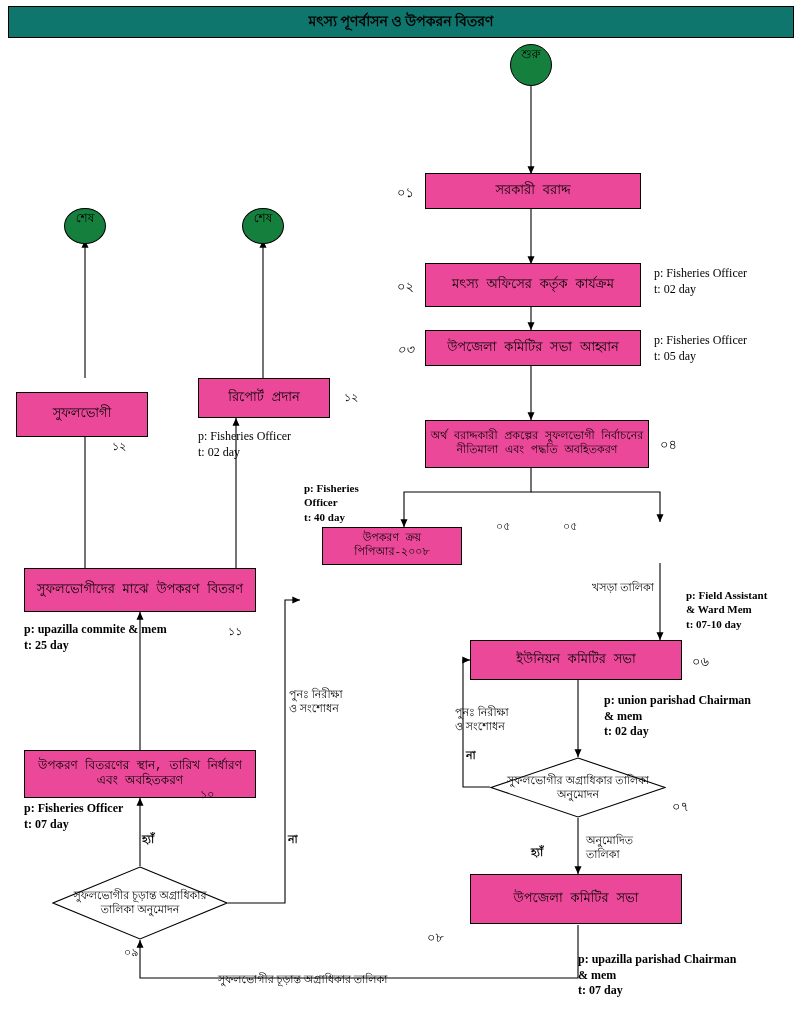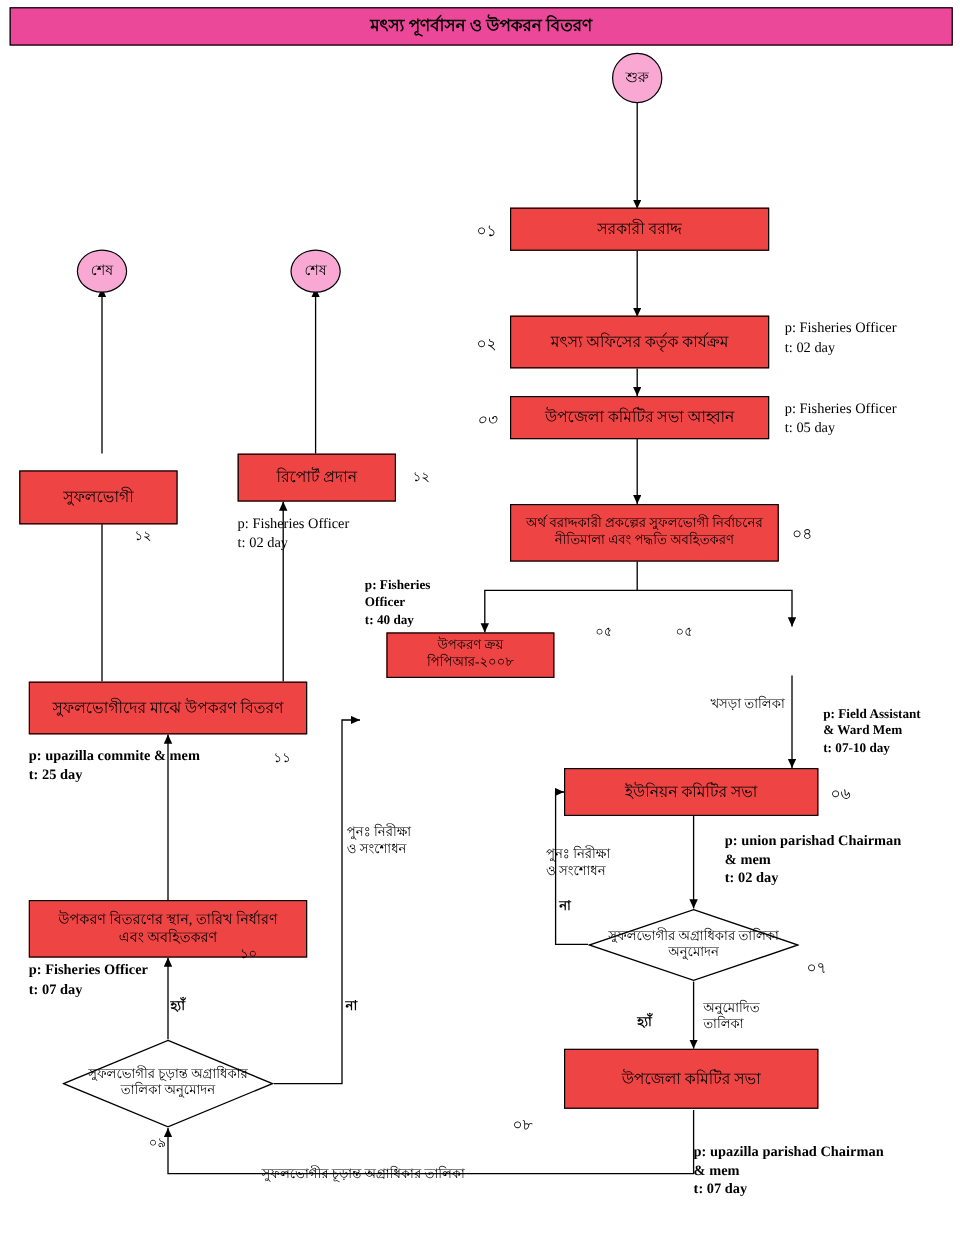--- a/index.html
+++ b/index.html
@@ -1,27 +1,27 @@
 <!DOCTYPE html>
 <html><head>
 <meta charset="utf-8">
 <style>
   html,body{margin:0;padding:0;background:#ffffff;}
   body{width:800px;height:1036px;position:relative;font-family:"Liberation Serif", serif;color:#000;}
   #canvas{position:absolute;left:0;top:0;width:800px;height:1036px;}
   svg.lines{position:absolute;left:0;top:0;width:800px;height:1036px;pointer-events:none;}
 
-  .title-bar{position:absolute;left:8px;top:6px;width:784px;height:30px;border:1px solid #000;background:#ec4899;
+  .title-bar{position:absolute;left:8px;top:6px;width:784px;height:30px;border:1px solid #000;background:#0f766e;
     display:flex;align-items:center;justify-content:center;font-size:14px;font-weight:bold;}
 
   .node{position:absolute;box-sizing:border-box;display:flex;align-items:center;justify-content:center;
-    text-align:center;background:#ef4444;border:1px solid #000;font-size:13px;line-height:1.25;padding:2px 4px;}
-
-  .circle{position:absolute;box-sizing:border-box;border:1px solid #000;border-radius:50%;background:#f9a8d4;
-    display:flex;align-items:center;justify-content:center;font-size:12px;}
+    text-align:center;background:#ec4899;border:1px solid #000;font-size:13px;line-height:1.25;padding:2px 4px;font-family:Liberation Mono, monospace;}
+
+  .circle{position:absolute;box-sizing:border-box;border:1px solid #000;border-radius:50%;background:#15803d;
+    display:flex;justify-content:center;font-size:12px;}
 
   .diamond-wrap{position:absolute;}
   .diamond-wrap svg{position:absolute;left:0;top:0;}
   .diamond-label{position:absolute;left:0;top:0;width:100%;height:100%;display:flex;align-items:center;
     justify-content:center;text-align:center;font-size:11px;line-height:1.25;}
 
   .lbl{position:absolute;font-size:12px;line-height:1.3;white-space:pre;}
   .lbl.bold{font-weight:bold;}
   .lbl.small{font-size:11px;}
   .num{position:absolute;font-size:13px;}

